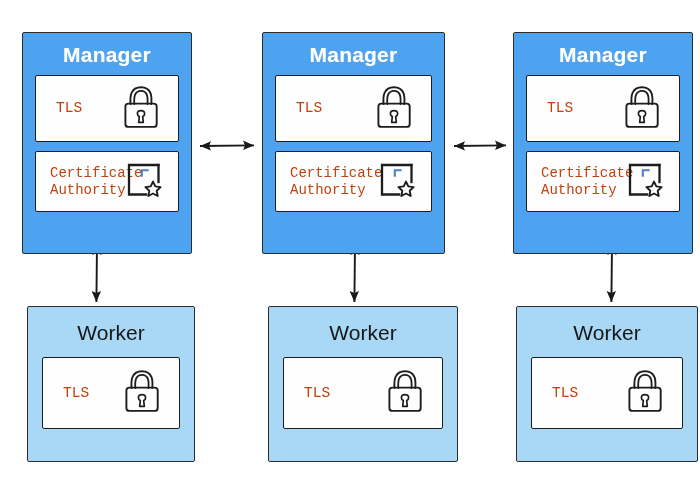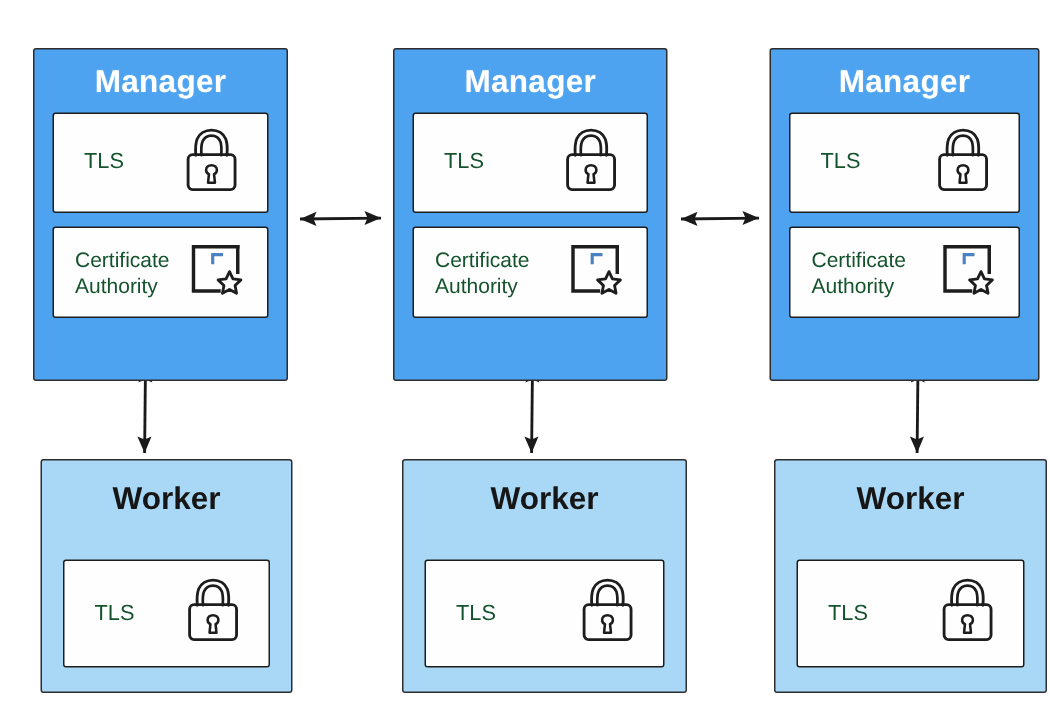--- a/index.html
+++ b/index.html
@@ -39,48 +39,49 @@
     text-shadow: 0 0 1px rgba(255,255,255,.35);
   }
 
   
   .worker {
     background: #a8d8f5;
   }
   .worker .node-title {
     color: #161616;
     font-size: 21px;
-    font-weight: 700;
+    font-weight: 400;
     text-align: center;
     margin-top: 14px;
-    margin-bottom: 28px;
+    margin-bottom: 12px;
   }
 
   
   .panel {
     position: relative;
     box-sizing: border-box;
     background: #fefefe;
     border: 1.5px solid #1d1d1d;
     border-radius: 2px;
     margin: 0 12px 9px 12px;
     display: flex;
     align-items: center;
     justify-content: flex-start;
   }
   .panel.tls { height: 67px; }
   .panel.ca  { height: 61px; }
   .worker .panel.tls { height: 72px; margin: 0 14px 14px 14px; }
 
   .panel-label {
     font-size: 14.5px;
-    color: #14532d;
+    color: #c2410c;
     line-height: 1.15;
     padding-left: 20px;
     white-space: pre-line;
+    font-family: Liberation Mono, monospace;
   }
   .panel.ca .panel-label { font-size: 14px; padding-left: 14px; }
 
   .panel-icon {
     position: absolute;
     right: 16px;
     top: 50%;
     transform: translateY(-50%);
     display: block;
   }

